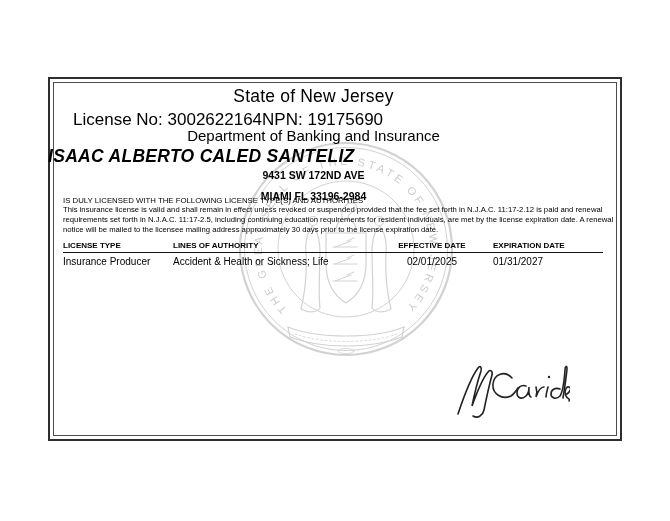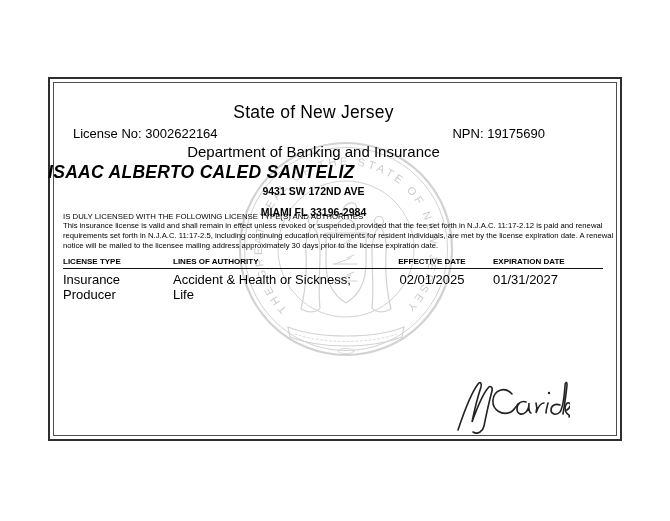--- a/index.html
+++ b/index.html
@@ -10,40 +10,40 @@
   .frame{
     position:absolute;left:48px;top:77px;width:570px;height:360px;
     border:2px solid #2e2e2e;background:transparent;
   }
   .frame-inner{
     position:absolute;left:3px;top:3px;right:3px;bottom:3px;
     border:1px solid #4d4d4d;pointer-events:none;
   }
   
   .seal{position:absolute;left:238px;top:141px;width:216px;height:216px;z-index:1;}
-  .content{position:absolute;left:48px;top:93px;width:531px;height:364px;z-index:2;}
+  .content{position:absolute;left:48px;top:77px;width:531px;height:364px;z-index:2;}
 
   .title{position:absolute;left:0;top:9px;width:100%;text-align:center;
          font-size:17.5px;letter-spacing:.2px;}
   .id-row{position:absolute;left:14px;right:34px;top:33px;display:flex;
-          justify-content:space-between;font-size:13px;padding-left:11px;}
+          font-size:17px;padding-left:11px;}
   .dept{position:absolute;left:0;top:50px;width:100%;text-align:center;font-size:15px;}
   .licensee{position:absolute;left:0;top:69px;width:100%;text-align:left;
             font-size:17.5px;font-weight:bold;font-style:italic;letter-spacing:.3px;}
   .addr1{position:absolute;left:0;top:92px;width:100%;text-align:center;
          font-size:10.5px;font-weight:bold;}
   .addr2{position:absolute;left:0;top:105px;width:100%;text-align:center;
          font-size:10.5px;font-weight:bold;margin-top:8px;}
   .statement{position:absolute;left:15px;top:119px;font-size:7.8px;}
   .terms{position:absolute;left:15px;top:128px;width:552px;font-size:7.7px;
          line-height:9.8px;}
   .lictable{position:absolute;left:15px;top:164px;width:540px;}
   .thead{display:flex;font-size:8px;font-weight:bold;border-bottom:1.4px solid #111;
          padding-bottom:2px;}
-  .trow{display:flex;font-size:13px;padding-top:3px;}
+  .trow{display:flex;font-size:10px;padding-top:3px;}
   .c1{width:110px;} .c2{width:198px;} .c3{width:122px;text-align:center;}
   .c4{width:110px;text-align:left;}
   .signature{position:absolute;left:402px;top:279px;width:120px;height:64px;}
   .seal svg text{font-family:"Liberation Sans", sans-serif;}
 </style>
 </head>
 <body>
 
 <div class="viewport">
 

